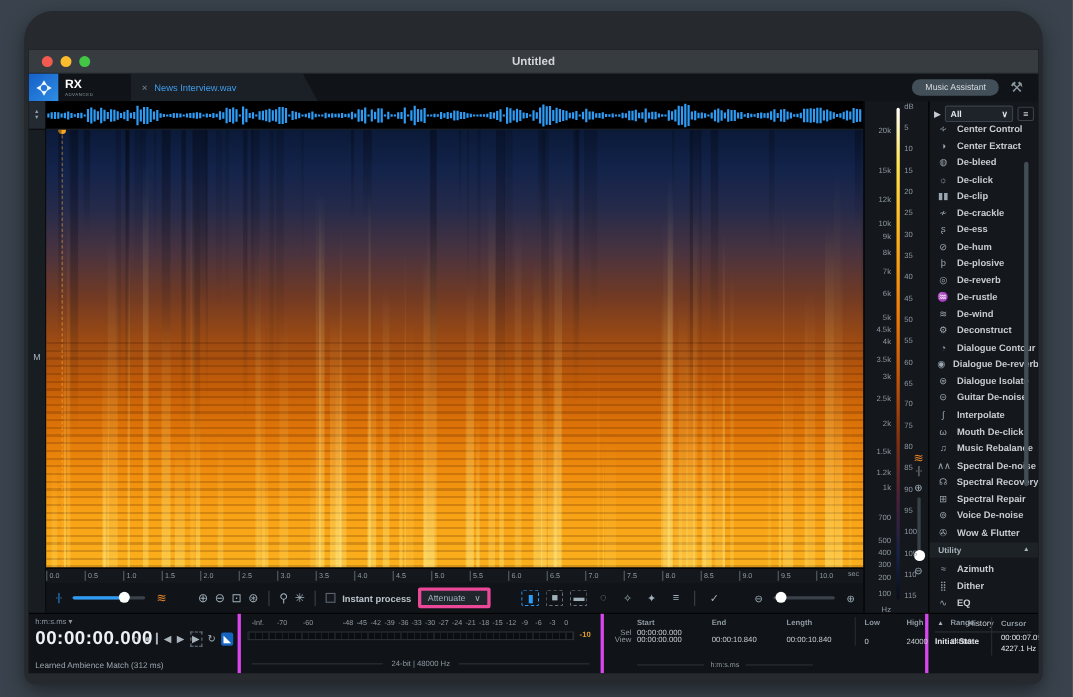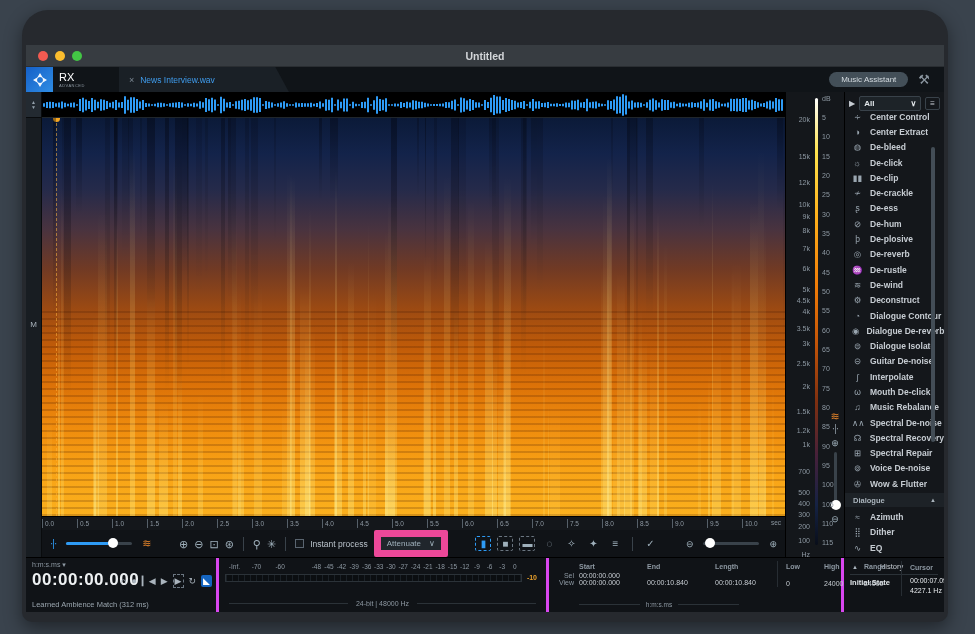--- a/index.html
+++ b/index.html
@@ -12,21 +12,21 @@
   
   .titlebar { height:22px; background:#373c41; display:flex; align-items:center; position:relative; border-bottom:1px solid #2a2e32; }
   .lights { display:flex; gap:7px; margin-left:12px; }
   .light { width:10px; height:10px; border-radius:50%; }
   .titlebar .title { position:absolute; left:0; right:0; text-align:center; color:#d3d6d9; font-size:10.5px; font-weight:bold; }
 
   
   .tabbar { height:25px; background:#101418; display:flex; align-items:stretch; position:relative; }
   .logo { width:27px; background:linear-gradient(135deg,#1560c8,#2f8de4); display:flex; align-items:center; justify-content:center; }
   .logotext { display:flex; flex-direction:column; justify-content:center; padding:0 8px 0 6px; }
-  .logotext .rx { color:#fff; font-weight:normal; font-size:11px; line-height:11px; }
+  .logotext .rx { color:#fff; font-weight:bold; font-size:11px; line-height:11px; }
   .logotext .adv { color:#8d98a2; font-size:4px; letter-spacing:.5px; }
   .tab { margin-left:26px; width:170px; background:#1a2026; clip-path:polygon(0 0,92% 0,100% 100%,0 100%); display:flex; align-items:center; gap:6px; padding-left:10px; }
   .tab .x { color:#7d8893; font-size:9px; }
   .tab .tlabel { color:#3f9ced; font-size:8.5px; }
   .tab-spacer { flex:1; }
   .pill { align-self:center; background:#434f58; color:#d4dbe0; border:none; border-radius:9px; font-size:8px; padding:3px 12px; margin-right:10px; }
   .toolglyph { align-self:center; color:#8d98a2; font-size:13px; margin-right:14px; }
 
   
   .main { display:grid; grid-template-columns:16px 743px 59px 100px; height:465px; }
@@ -52,22 +52,22 @@
   .toolbar { height:27px; background:#101317; display:flex; align-items:center; gap:6px; padding:0 8px; }
   .tbicon { color:#9fb0bb; font-size:11px; line-height:14px; }
   .tbicon.small { font-size:9px; }
   .wfglyph { color:#2e9bf5; font-size:10px; letter-spacing:-1px; }
   .spglyph { color:#e8862a; font-size:11px; }
   .hslider { width:66px; height:3px; background:#39424a; border-radius:2px; position:relative; margin:0 4px; }
   .hslider .fill { position:absolute; left:0; top:0; bottom:0; width:65%; background:#2e9bf5; border-radius:2px; }
   .hslider .knob { position:absolute; top:-4px; width:10px; height:10px; border-radius:50%; background:#fff; }
   .sep { width:1px; height:14px; background:#39424a; margin:0 3px; }
   .chk { width:9px; height:9px; border:1px solid #5a6570; background:#14181c; }
-  .chklabel { color:#b9c2ca; font-size:8.5px; }
-  .dropdown { background:#20262c; border:7px solid #ec4899; color:#9fb0bb; font-size:8px; padding:2px 6px; border-radius:2px; display:flex; gap:8px; align-items:center; }
+  .chklabel { color:#b9c2ca; font-size:8.5px;font-weight:bold; }
+  .dropdown { background:#20262c; border:3px solid #ec4899; color:#9fb0bb; font-size:8px; padding:2px 6px; border-radius:2px; display:flex; gap:8px; align-items:center; }
   .seltool { width:16px; height:15px; display:flex; align-items:center; justify-content:center; font-size:10px; color:#9fb0bb; border-radius:2px; }
   .seltool.active { color:#2e9bf5; border:1px dashed #2e9bf5; }
   .seltool.boxed { border:1px dashed #6b7681; }
   .grow { flex:1; }
 
   
   .scales { background:#14171b; position:relative; border-left:1px solid #000; }
   .freqlabel { position:absolute; left:0; width:24px; text-align:right; color:#8d98a2; font-size:7px; transform:translateY(-50%); }
   .gradbar { position:absolute; left:29px; top:6px; bottom:12px; width:3px; border-radius:2px;
      background:linear-gradient(to bottom,#ffffff 0%,#ffe34d 12%,#ffb21c 26%,#f07c07 42%,#c25408 55%,#7e2f10 68%,#46203a 80%,#152244 91%,#090e1a 100%); }
@@ -533,21 +533,21 @@
               </div>
               <div class="modrow">
                 <span class="mico">⊚</span>
                 <span class="mtext">Voice De-noise</span>
               </div>
               <div class="modrow">
                 <span class="mico">✇</span>
                 <span class="mtext">Wow &amp; Flutter</span>
               </div>
               <div class="utilhdr">
-                <span class="utext">Dialogue</span>
+                <span class="utext">Utility</span>
                 <span class="utri">▲</span>
               </div>
               <div class="modrow">
                 <span class="mico">≈</span>
                 <span class="mtext">Azimuth</span>
               </div>
               <div class="modrow">
                 <span class="mico">⣿</span>
                 <span class="mtext">Dither</span>
               </div>

